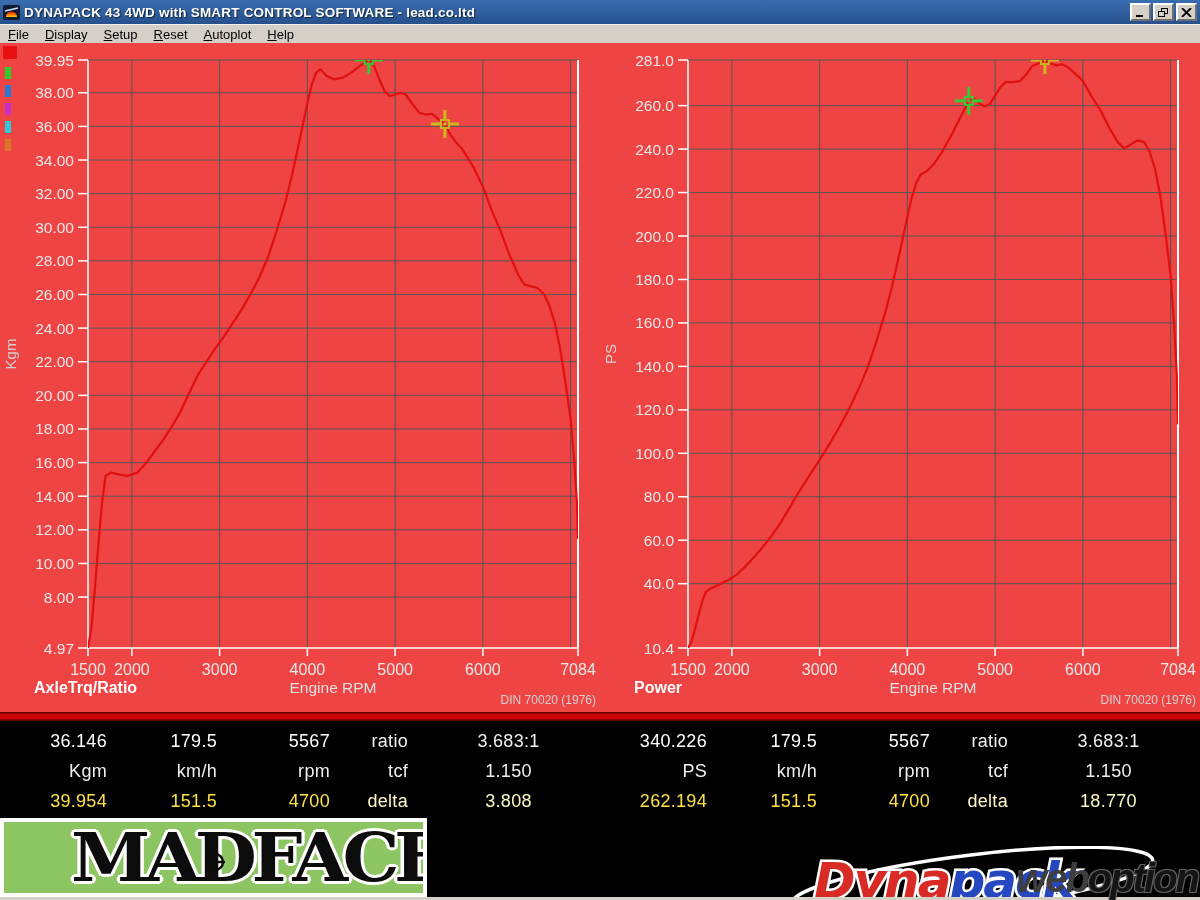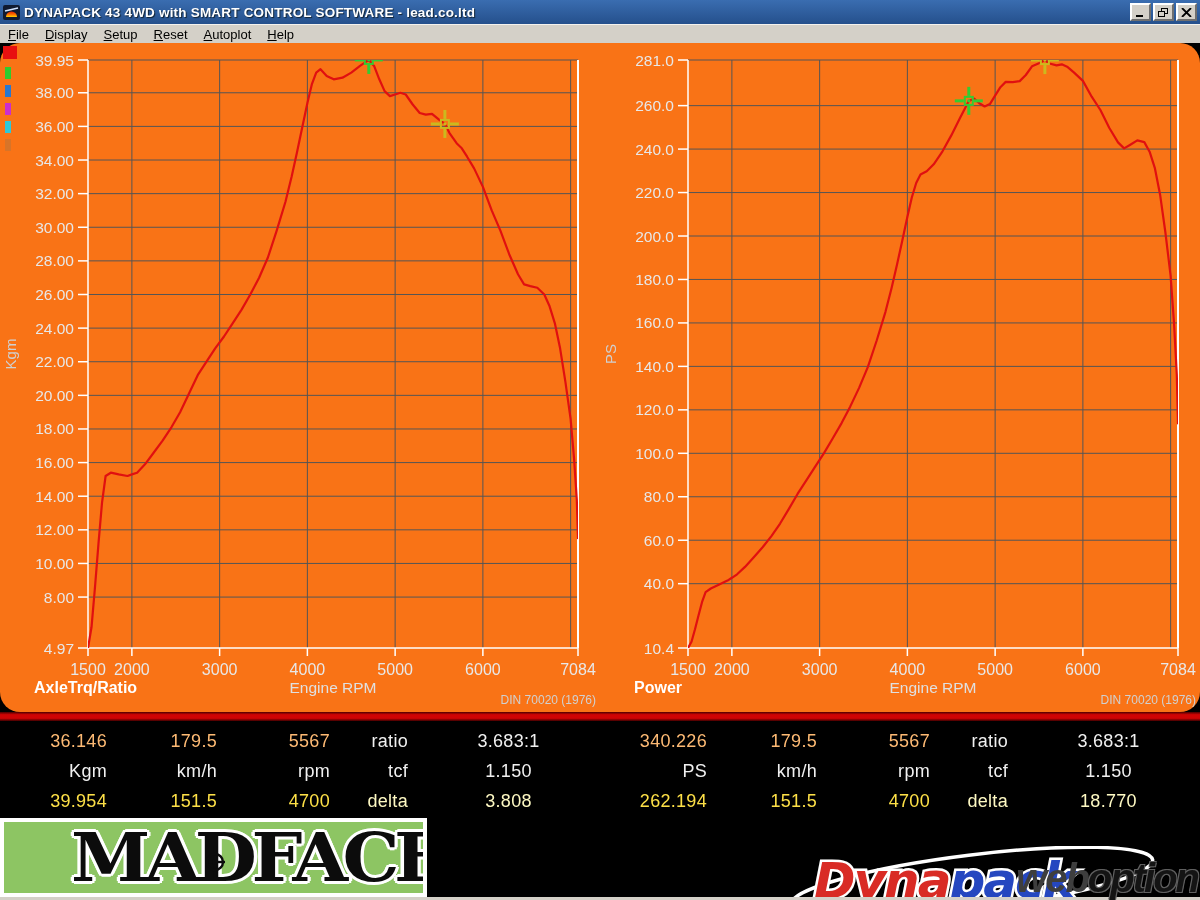--- a/index.html
+++ b/index.html
@@ -14,33 +14,33 @@
   .winbtns{position:absolute;right:3px;top:3px;display:flex;}
   .winbtn{width:21px;height:18px;margin-left:2px;background:#d4d0c8;
     border-top:2px solid #fff;border-left:2px solid #fff;border-right:2px solid #6f6f6f;border-bottom:2px solid #6f6f6f;
     display:flex;align-items:center;justify-content:center;box-sizing:border-box;cursor:pointer;}
   
   .menubar{position:absolute;left:0;top:24px;width:1200px;height:19px;background:#d4d0c8;
     border-top:1px solid #f4f2ee;display:flex;align-items:center;box-sizing:border-box;}
   .menu-item{font-size:13px;color:#000;padding:0 8px;height:100%;display:flex;align-items:center;cursor:default;}
   .menu-item u{text-decoration:underline;}
   
-  .chart-area{position:absolute;left:0;top:43px;width:1200px;height:669px;background:#f97316;border-radius:20px;}
+  .chart-area{position:absolute;left:0;top:43px;width:1200px;height:669px;background:#ef4444;}
   .chart-panel{position:absolute;top:0;width:600px;height:669px;}
   .swatch{position:absolute;}
   
   .redbar{position:absolute;left:0;top:712px;width:1200px;height:9px;
     background:linear-gradient(to bottom,#4a0000,#cf0404 30%,#cf0404 70%,#3f0000);}
   
   .readout{position:absolute;left:0;top:721px;width:1200px;height:97px;background:#000;display:flex;}
   .readout-half{width:600px;padding-top:5px;}
   .ro-row{display:grid;grid-template-columns:110px 110px 113px 78px 1fr;height:30px;align-items:center;}
   .ro-cell{font-size:18px;text-align:right;padding-right:3px;letter-spacing:.3px;}
   .ro-cell.val5{text-align:center;padding-left:9px;}
-  .c-yellow{color:#fdba74;}
+  .c-yellow{color:#ffffff;}
   .c-green{color:#fde047;}
   .c-cyan{color:#fef9c3;}
   .c-white{color:#f0f0f0;}
   
   .footer{position:absolute;left:0;top:818px;width:1200px;height:79px;background:#000;}
   .madface{position:absolute;left:0;top:0;width:427px;height:79px;background:#8dc563;
     border:4px solid #fff;box-sizing:border-box;display:flex;align-items:center;justify-content:flex-end;overflow:hidden;}
   .madface-text{font-family:"DejaVu Serif",serif;font-weight:bold;font-size:64px;color:#0c0c0c;
     letter-spacing:-5px;transform:scaleX(1.12) scaleY(1.05);white-space:nowrap;
     text-shadow:-2px -2px 0 #fff,2px -2px 0 #fff,-2px 2px 0 #fff,2px 2px 0 #fff,-3px 0 0 #fff,3px 0 0 #fff,0 3px 0 #fff,0 -3px 0 #fff;}

